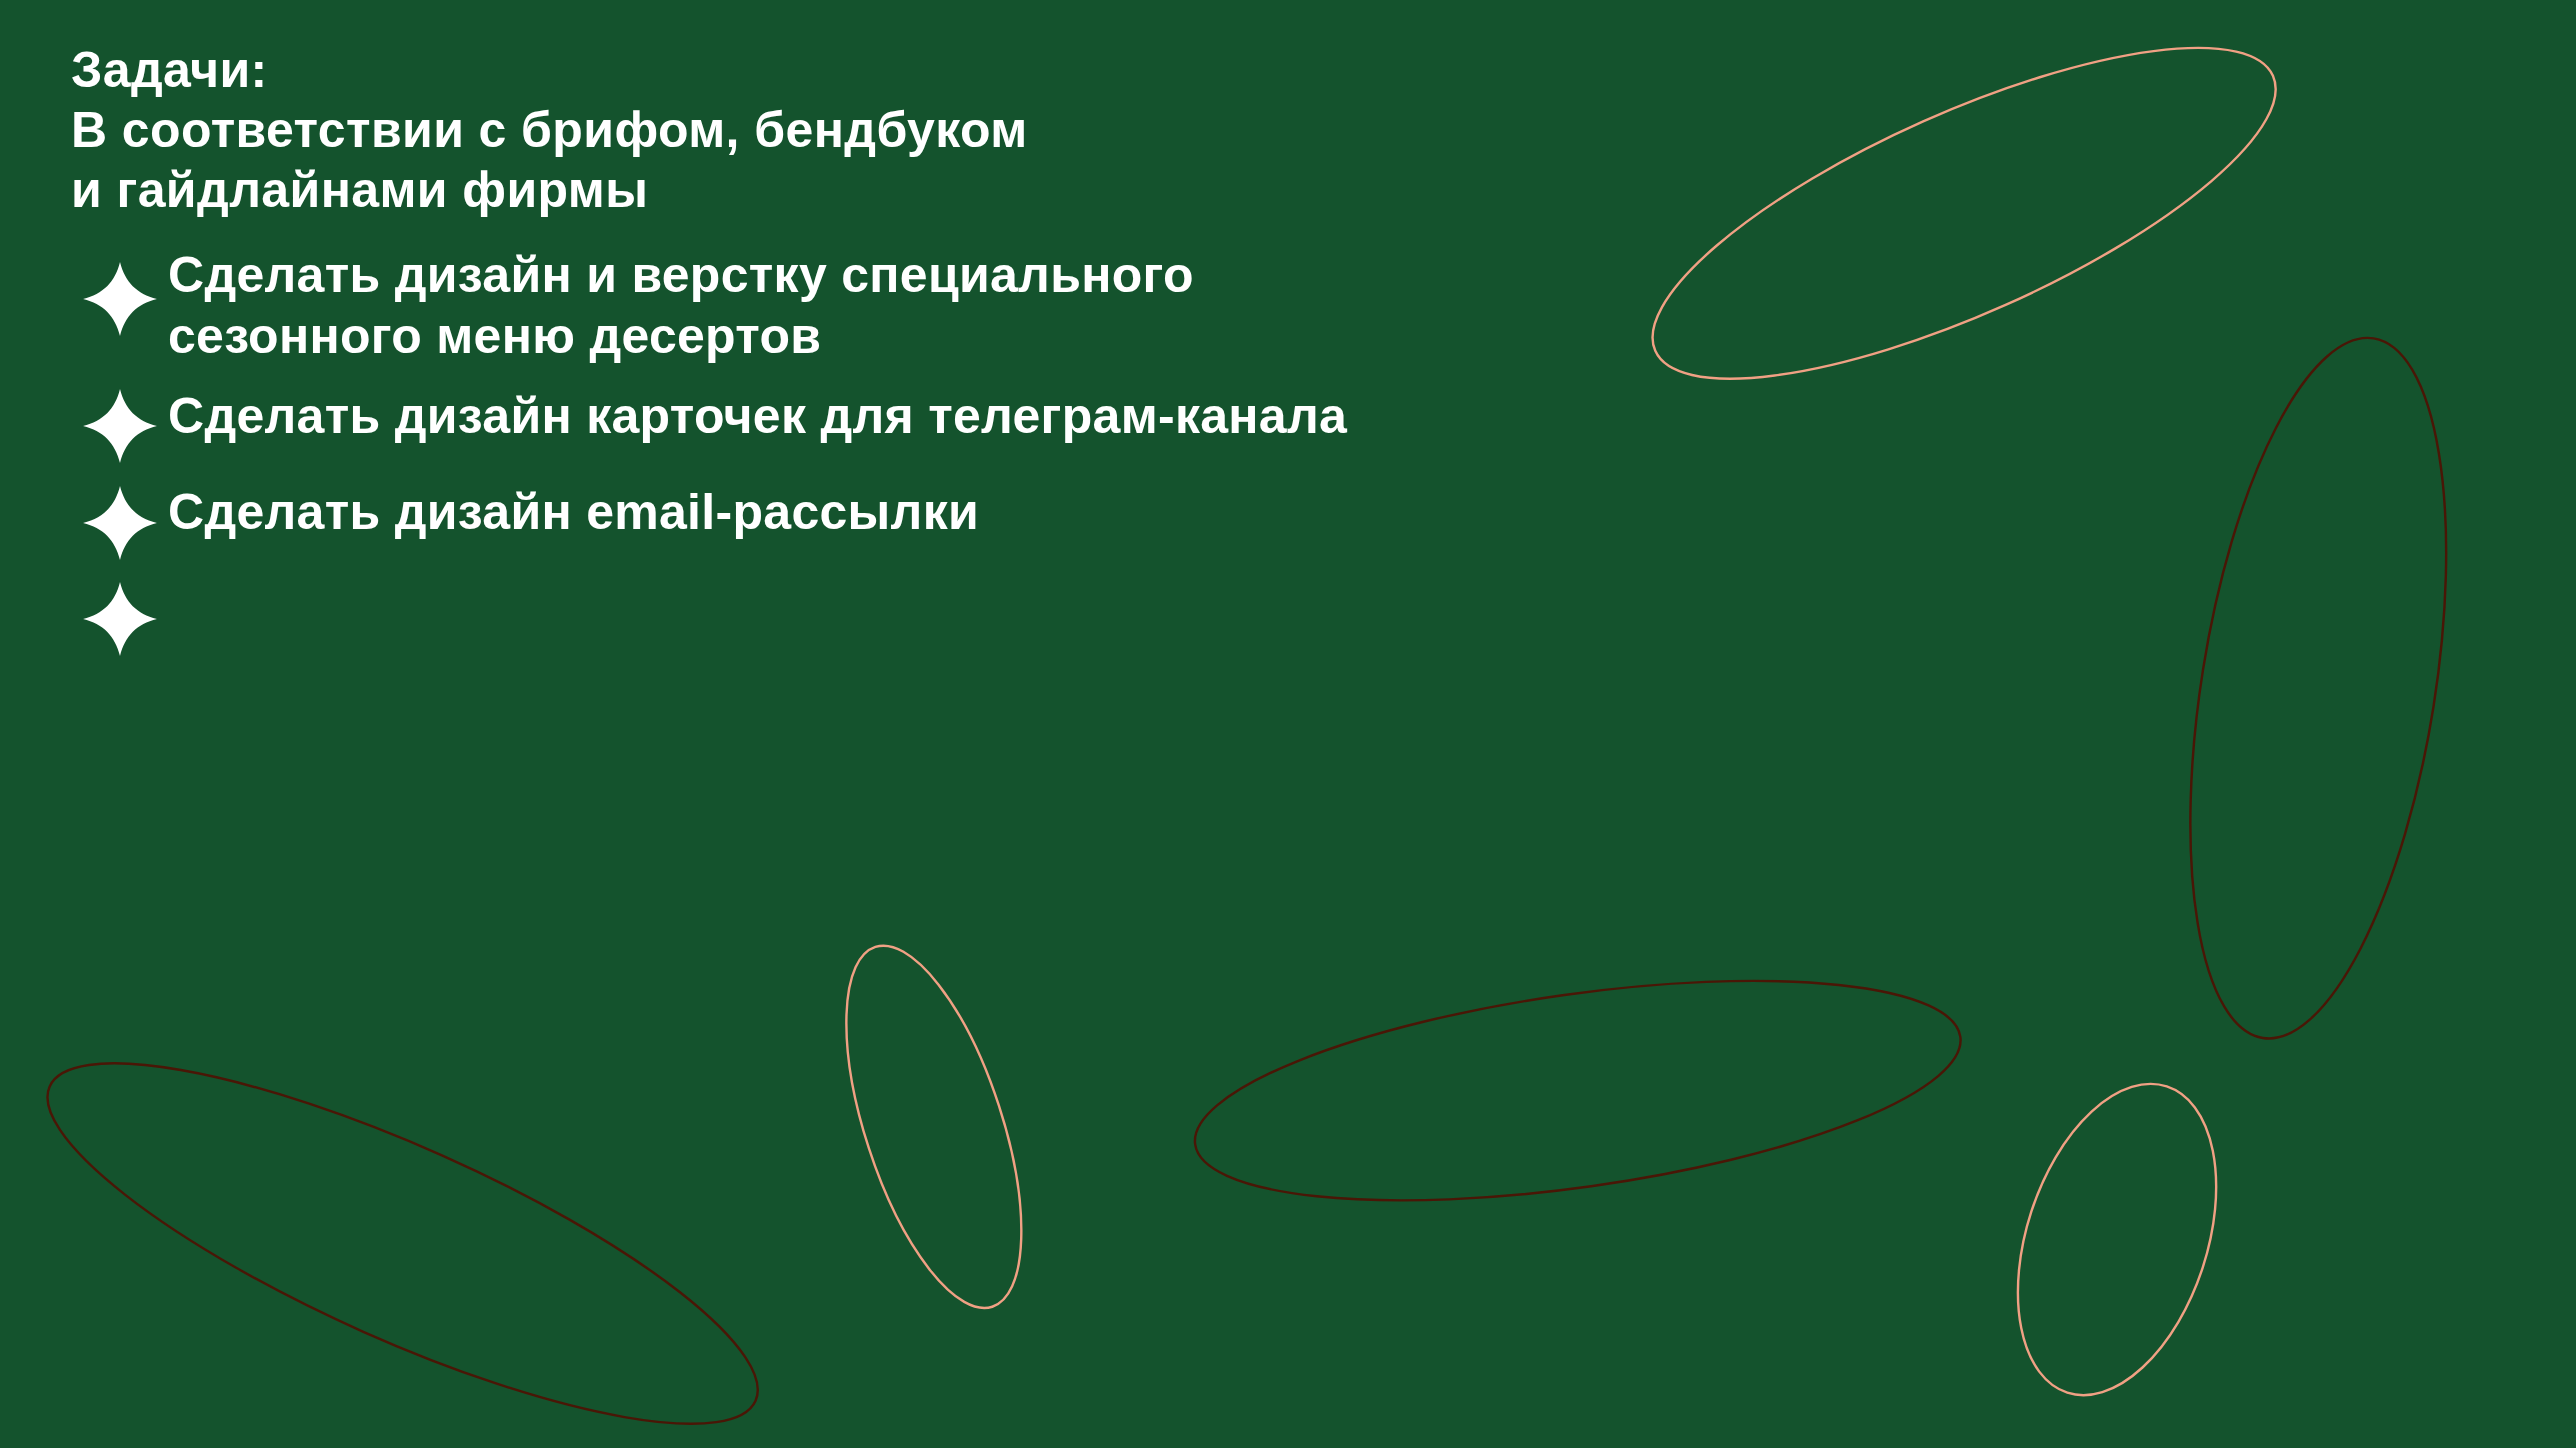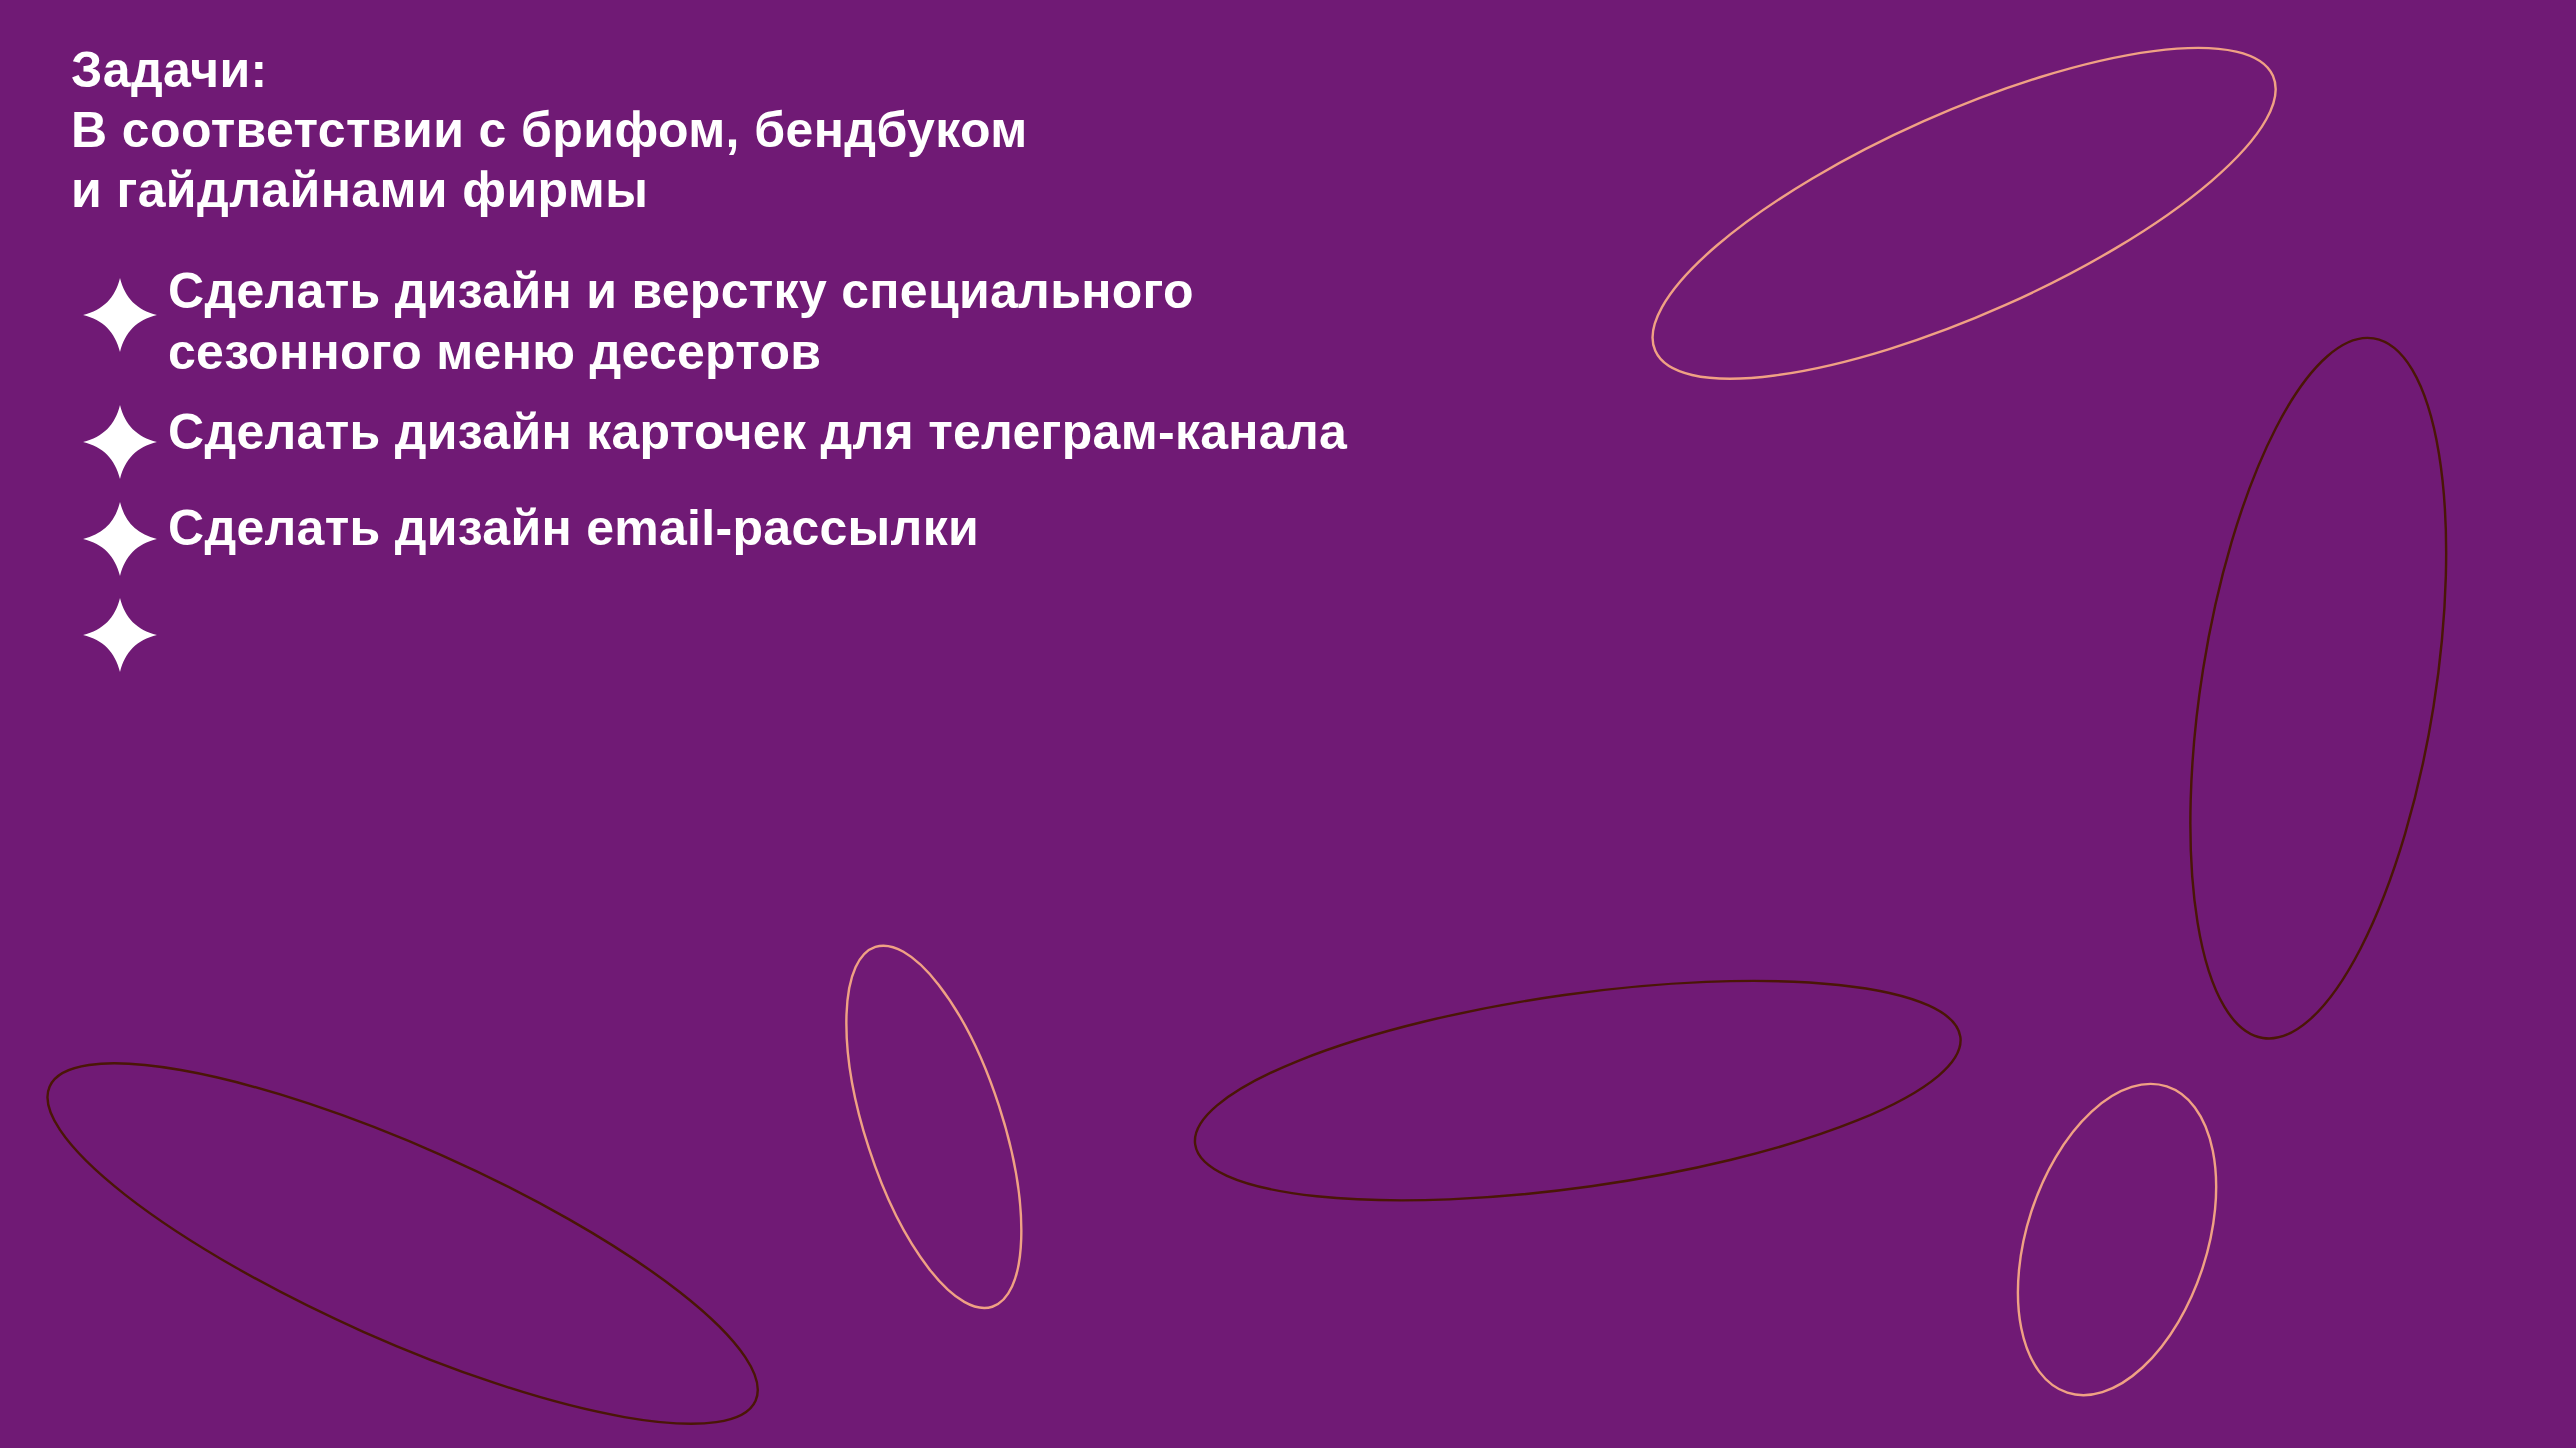--- a/index.html
+++ b/index.html
@@ -10,21 +10,21 @@
   body {
     width: 2576px;
     height: 1448px;
     overflow: hidden;
     font-family: "Liberation Sans", sans-serif;
   }
   .slide {
     position: relative;
     width: 2576px;
     height: 1448px;
-    background: #701a75;
+    background: #14532d;
     overflow: hidden;
   }
   .decor-layer {
     position: absolute;
     inset: 0;
     width: 2576px;
     height: 1448px;
     pointer-events: none;
   }
   .content {
@@ -37,21 +37,21 @@
     color: #FFFFFF;
     font-family: "Liberation Sans", sans-serif;
     font-weight: bold;
     font-size: 50px;
     line-height: 1.20;
     letter-spacing: 0.4px;
     white-space: pre-line;
     margin: 0;
   }
   .bullets {
-    margin-top: 39px;
+    margin-top: 23px;
   }
   .bullet-row {
     display: flex;
     align-items: flex-start;
     margin-bottom: 17.7px;
   }
   .bullet-icon {
     flex: 0 0 auto;
     width: 97px;
     height: 74px;

